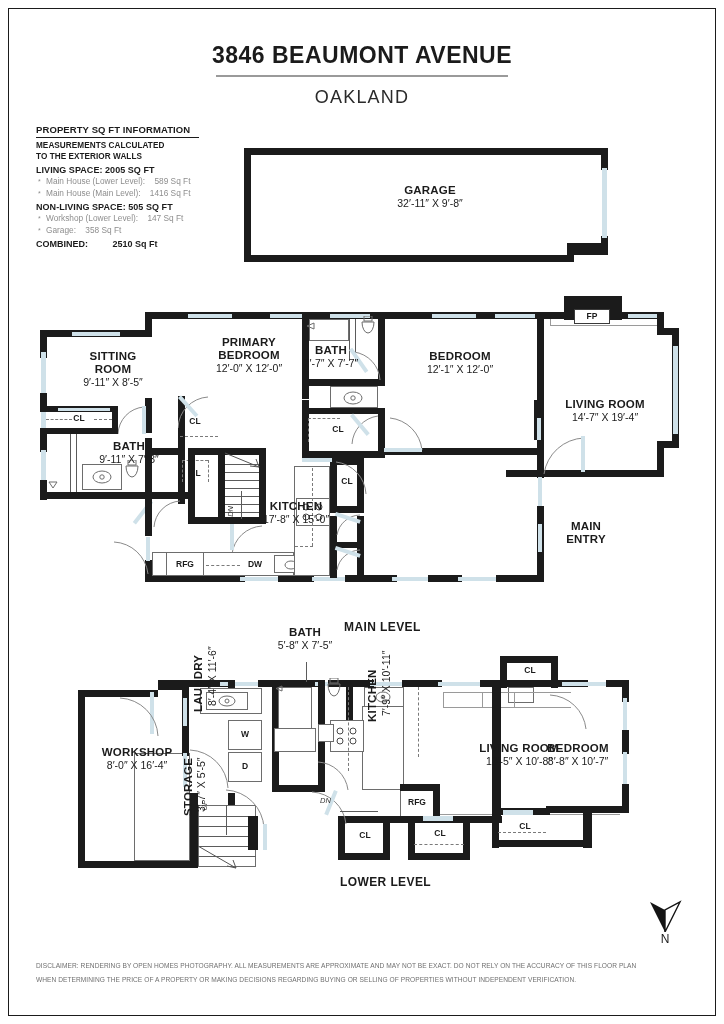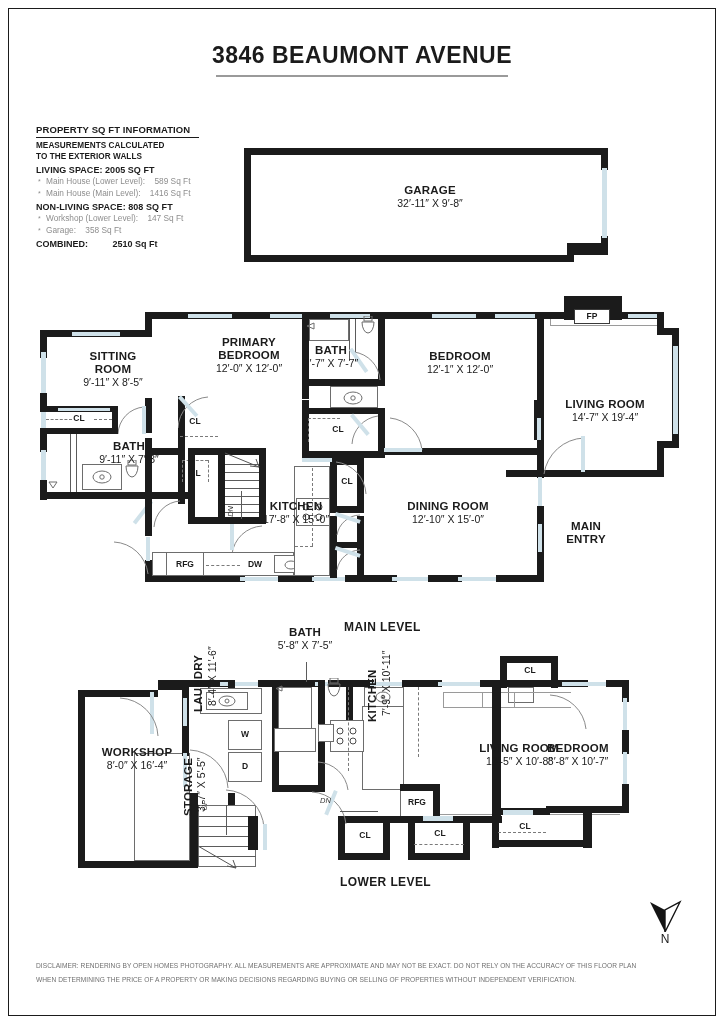--- a/index.html
+++ b/index.html
@@ -74,41 +74,42 @@
 </style>
 </head>
 <body>
 
 <div id="page">
   <div id="page-border"></div>
 
   <div id="header">
     <div id="addr-title">3846 BEAUMONT AVENUE</div>
     <div id="addr-rule"></div>
+    <div id="city-title">OAKLAND</div>
   </div>
 
   <div id="info">
     <div class="info-hd">PROPERTY SQ FT INFORMATION</div>
     <div class="info-hd-rule"></div>
     <div class="info-sub">MEASUREMENTS CALCULATED</div>
     <div class="info-sub">TO THE EXTERIOR WALLS</div>
     <div class="info-bold">LIVING SPACE: 2005 SQ FT</div>
 
     <div class="info-li">
       <span class="star">*</span>
       <span>Main House (Lower Level):</span>
       <span class="val">589 Sq Ft</span>
     </div>
     <div class="info-li">
       <span class="star">*</span>
       <span>Main House (Main Level):</span>
       <span class="val">1416 Sq Ft</span>
     </div>
 
-    <div class="info-bold">NON-LIVING SPACE: 808 SQ FT</div>
+    <div class="info-bold">NON-LIVING SPACE: 505 SQ FT</div>
     <div class="info-li">
       <span class="star">*</span>
       <span>Workshop (Lower Level):</span>
       <span class="val">147 Sq Ft</span>
     </div>
     <div class="info-li">
       <span class="star">*</span>
       <span>Garage:</span>
       <span class="val">358 Sq Ft</span>
     </div>
@@ -429,24 +430,20 @@
       <div class="rdim">14′-7″ X 19′-4″</div>
     </div>
     <div class="rlabel" style="left:38px; top:152px; width:102px;">
       <div class="rname">BATH</div>
       <div class="rdim">9′-11″ X 7′-3″</div>
     </div>
     <div class="rlabel" style="left:196px; top:212px; width:120px;">
       <div class="rname">KITCHEN</div>
       <div class="rdim">17′-8″ X 15′-0″</div>
     </div>
-    <div class="rlabel" style="left:338px; top:212px; width:140px;">
-      <div class="rname">DINING ROOM</div>
-      <div class="rdim">12′-10″ X 15′-0″</div>
-    </div>
     <div class="rlabel" style="left:496px; top:232px; width:100px;">
       <div class="rname">MAIN</div>
       <div class="rname">ENTRY</div>
     </div>
   </div>
 
   <div class="level-label" style="left:344px; top:620px;">MAIN LEVEL</div>
 
   <div class="plan" id="lower-level" style="left:78px; top:648px; width:600px; height:230px;">
 

